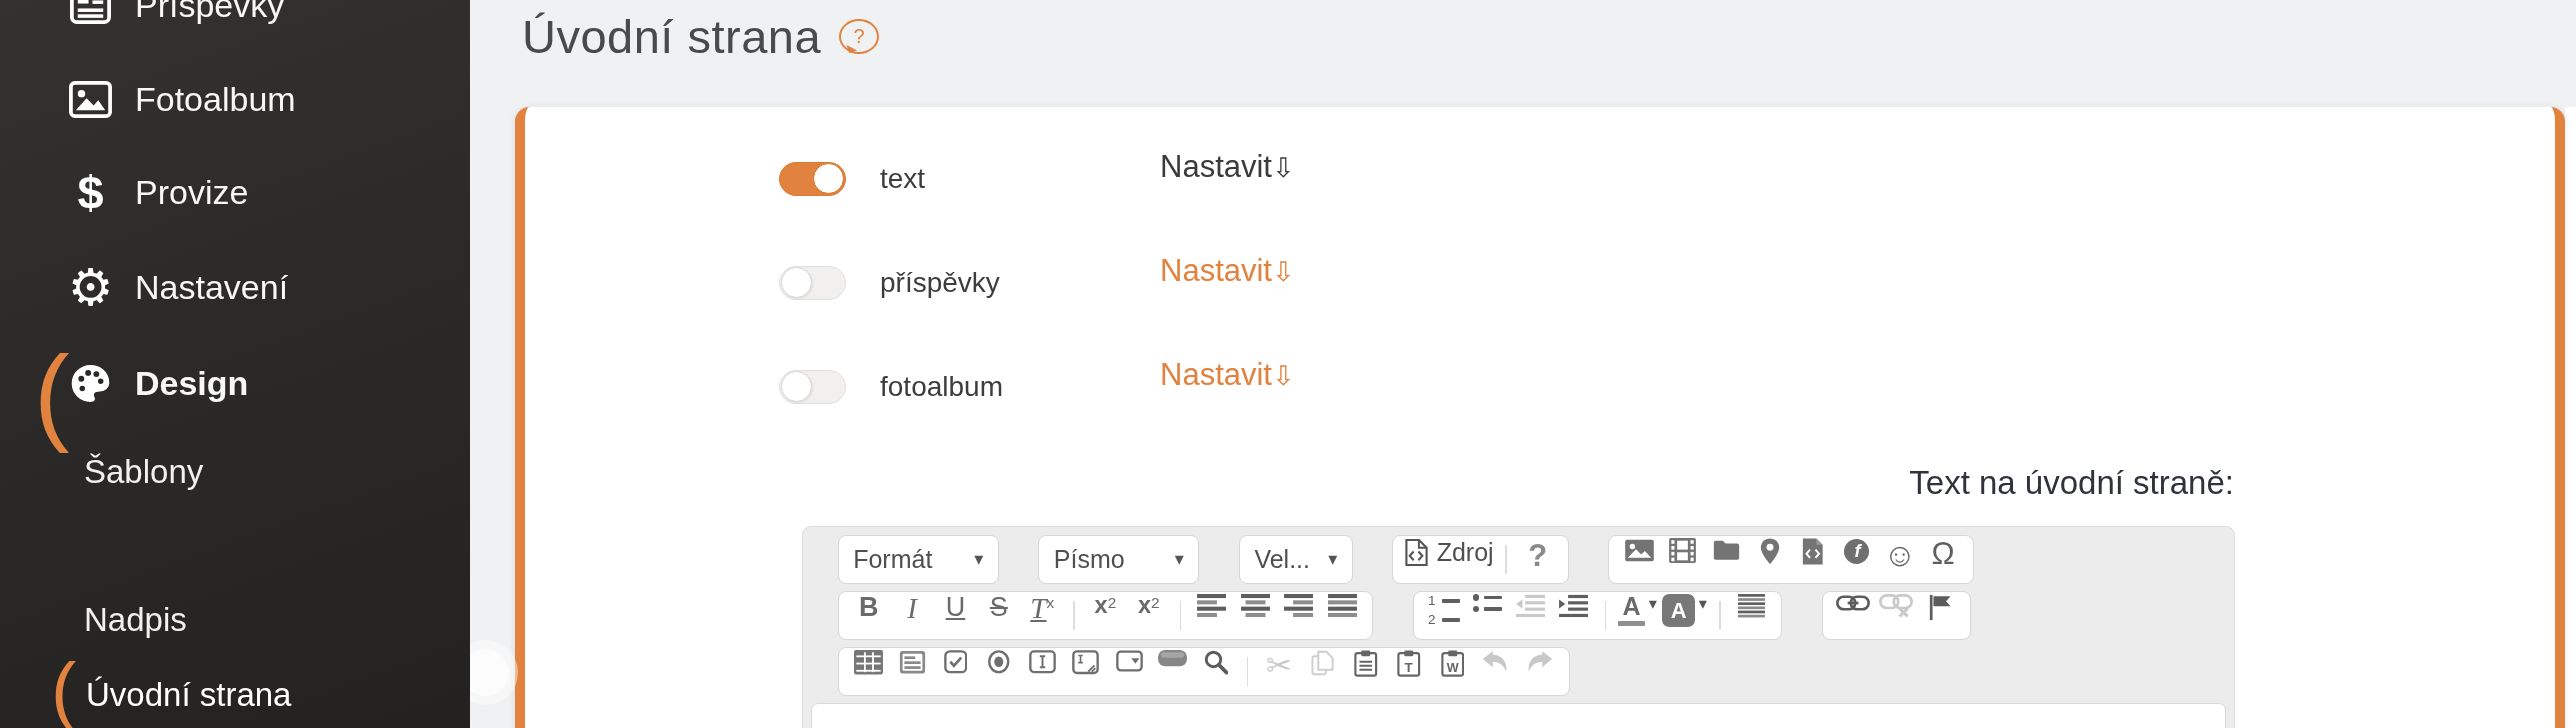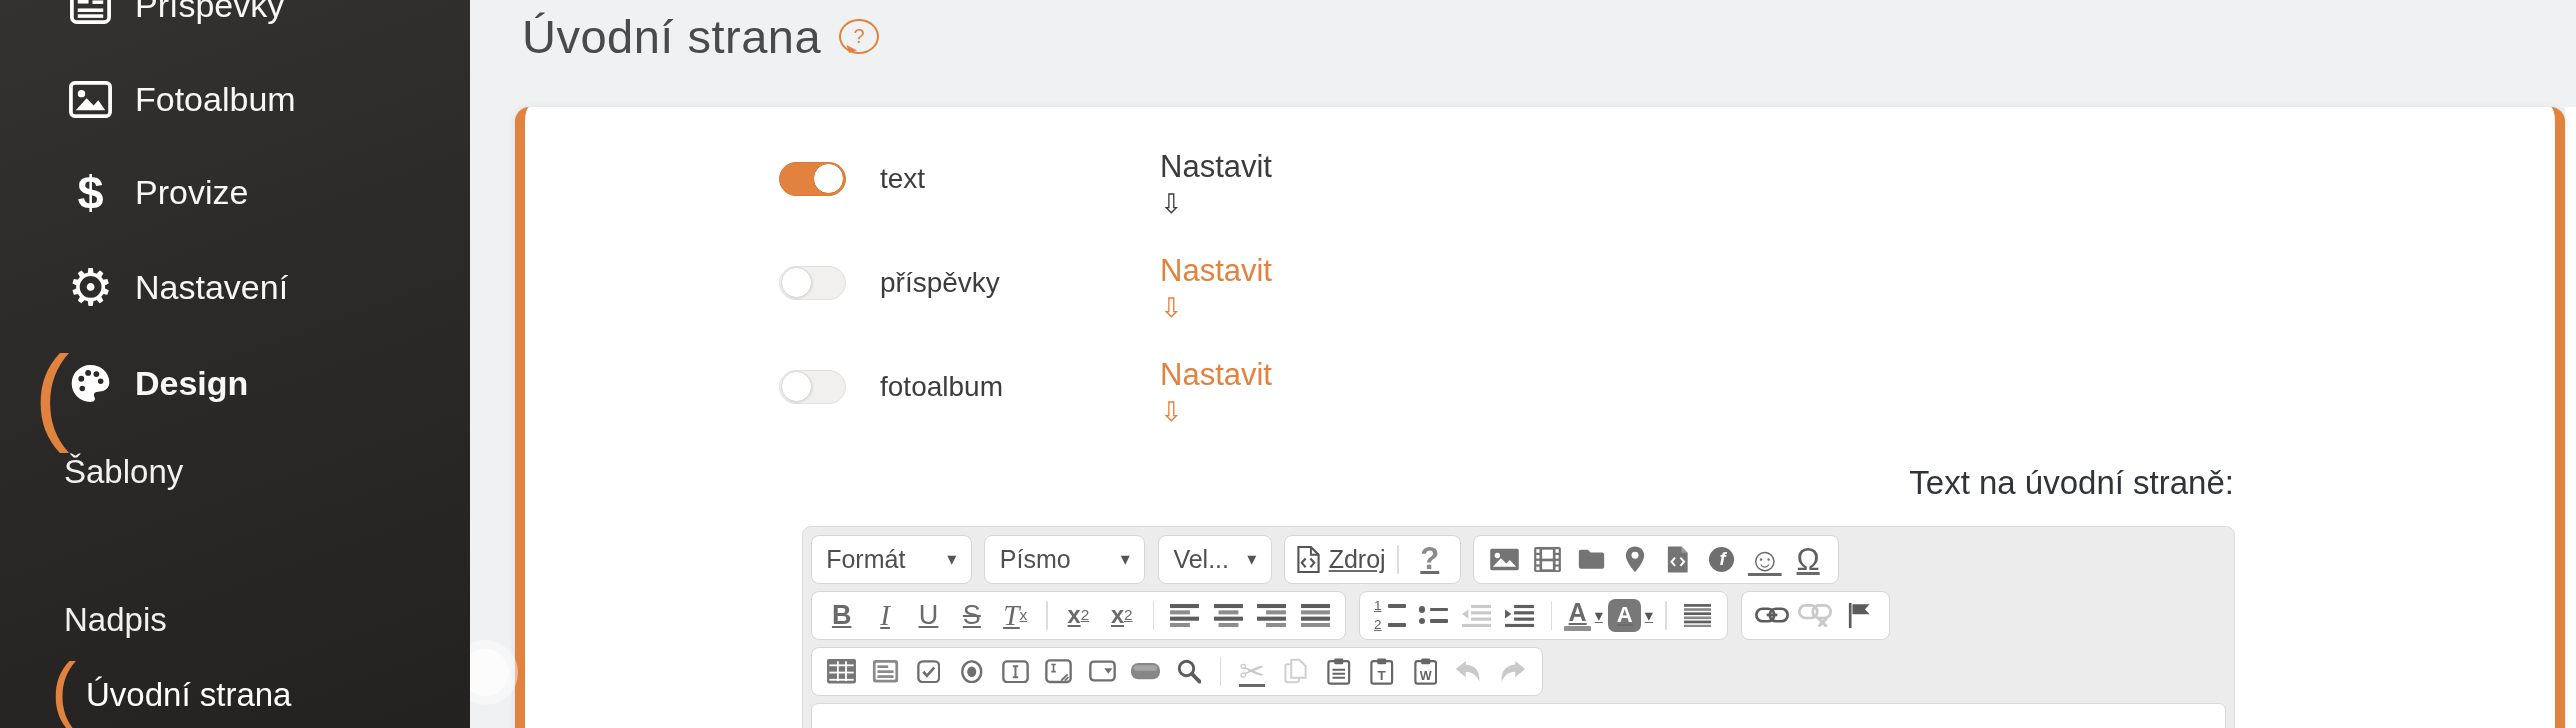--- a/index.html
+++ b/index.html
@@ -4,21 +4,21 @@
 <style>
   html,body{margin:0;padding:0;}
   body{width:2576px;height:728px;overflow:hidden;position:relative;background:#f0f1f3;
        font-family:"Liberation Sans",sans-serif;color:#3d3d3d;}
   
   .sidebar{position:absolute;left:0;top:0;width:470px;height:728px;
            background:linear-gradient(160deg,#343231 0%,#2b2a29 45%,#232221 100%);z-index:3;}
   .s-item{position:absolute;left:0;width:470px;height:65px;display:flex;align-items:center;cursor:pointer;}
   .s-icon{position:absolute;left:65px;width:51px;height:51px;display:flex;align-items:center;justify-content:center;}
   .s-label{position:absolute;left:135px;font-size:34px;color:#f7f7f7;white-space:nowrap;}
-  .s-sub .s-label{left:64px;font-size:33px;color:#f1f1f1;}
+  .s-sub .s-label{left:84px;font-size:33px;color:#f1f1f1;}
   .s-glyph{color:#fff;}
   .bracket{position:absolute;color:#e2823f;font-weight:400;line-height:1;z-index:4;}
   .bracket-design{left:34px;top:341px;font-size:107px;}
   .bracket-uvodni{left:51px;top:652px;font-size:76px;}
   .s-active-sub .s-label{left:86px;color:#ffffff;}
   .handle{position:absolute;left:462px;top:649px;width:47px;height:47px;border-radius:50%;
           background:#fcfcfc;box-shadow:0 0 0 9px rgba(255,255,255,.45);z-index:2;cursor:pointer;}
   
   .titlebar{position:absolute;left:522px;top:9px;display:flex;align-items:center;gap:18px;z-index:1;}
   .page-title{font-size:47px;color:#4a4a4a;font-weight:400;margin:0;letter-spacing:0.5px;}
@@ -36,40 +36,40 @@
   .toggle-row{display:flex;align-items:flex-start;height:65px;margin-bottom:39px;}
   .toggle-cell{width:381px;display:flex;align-items:center;margin-top:12.6px;}
   .switch{position:relative;width:67px;height:34px;border-radius:18px;box-sizing:border-box;cursor:pointer;flex:none;}
   .switch.on{background:#e2823f;border:1.8px solid #db7a35;}
   .switch.on .knob{position:absolute;right:0.9px;top:0.9px;width:29px;height:29px;border-radius:50%;
                    background:#fff;border:0.9px solid #d8751f;}
   .switch.off{background:#f1f0ee;border:1.8px solid #e3e1df;}
   .switch.off .knob{position:absolute;left:0.9px;top:0.9px;width:29px;height:29px;border-radius:50%;
                    background:#fff;border:0.9px solid #d9d6d3;box-shadow:0.9px 0.9px 1.8px rgba(0,0,0,.08);}
   .toggle-label{margin-left:34px;font-size:28px;color:#3d3d3d;}
-  .nastavit{display:flex;flex-direction:column;text-decoration:none;cursor:pointer;}
+  .nastavit{display:flex;flex-direction:row;text-decoration:none;cursor:pointer;}
   .nastavit .txt{font-size:31px;line-height:36px;}
   .nastavit .arr{font-size:27px;line-height:31px;margin-top:3.6px;}
   .nastavit.dark .txt,.nastavit.dark .arr{color:#3b3b3b;}
   .nastavit.orange .txt,.nastavit.orange .arr{color:#e2823f;}
   
   .editor-label-row{display:flex;justify-content:flex-end;align-items:flex-end;width:1455px;margin-top:2.7px;}
   .editor-label{font-size:33px;color:#30343a;}
   .mode-link{font-size:33px;color:#e2823f;text-decoration:underline;cursor:pointer;}
   
   .editor{margin:23.5px 0 0 22.6px;width:1433px;height:361px;background:#ececec;border:1.8px solid #dcdcdc;
           border-radius:9px;box-sizing:border-box;padding:8.1px;display:flex;flex-direction:column;}
   .tb-row{display:flex;gap:12.6px;margin-bottom:7.2px;height:49px;flex:none;}
   .tb-group{background:#fff;border:1.8px solid #d6d6d6;border-radius:8.1px;display:flex;align-items:center;
-            padding:0 11px;gap:5.4px;box-sizing:border-box;}
+            padding:0 11px;gap:5.4px;box-sizing:border-box;margin-left:27px;}
   .dd{justify-content:space-between;padding:0 14.5px;cursor:pointer;}
   .dd .dd-label{font-size:25px;color:#4f4f4f;}
   .dd .caret{font-size:18px;color:#555;}
-  .tb-btn{height:42px;min-width:38px;display:flex;align-items:center;justify-content:center;cursor:pointer;
-          color:#6a6a6a;flex:none;text-decoration:underline;}
+  .tb-btn{height:42px;min-width:38px;display:flex;align-items:flex-start;justify-content:center;cursor:pointer;
+          color:#6a6a6a;flex:none;}
   .sep{width:1.8px;height:29px;background:#dcdcdc;border-radius:0.9px;margin:0 6.3px;flex:none;}
   .glyph{font-size:27px;color:#6a6a6a;line-height:1;}
   .g-bold{font-weight:bold;}
   .g-italic{font-family:"Liberation Serif",serif;font-style:italic;font-size:29px;}
   .g-under{text-decoration:underline;}
   .g-strike{text-decoration:line-through;}
   .g-small{font-size:23.5px;}
   sub.mini,sup.mini{font-size:15.4px;}
   .colorA{display:flex;flex-direction:column;align-items:center;line-height:1;}
   .colorA .A{font-size:25px;font-weight:bold;color:#6a6a6a;}

